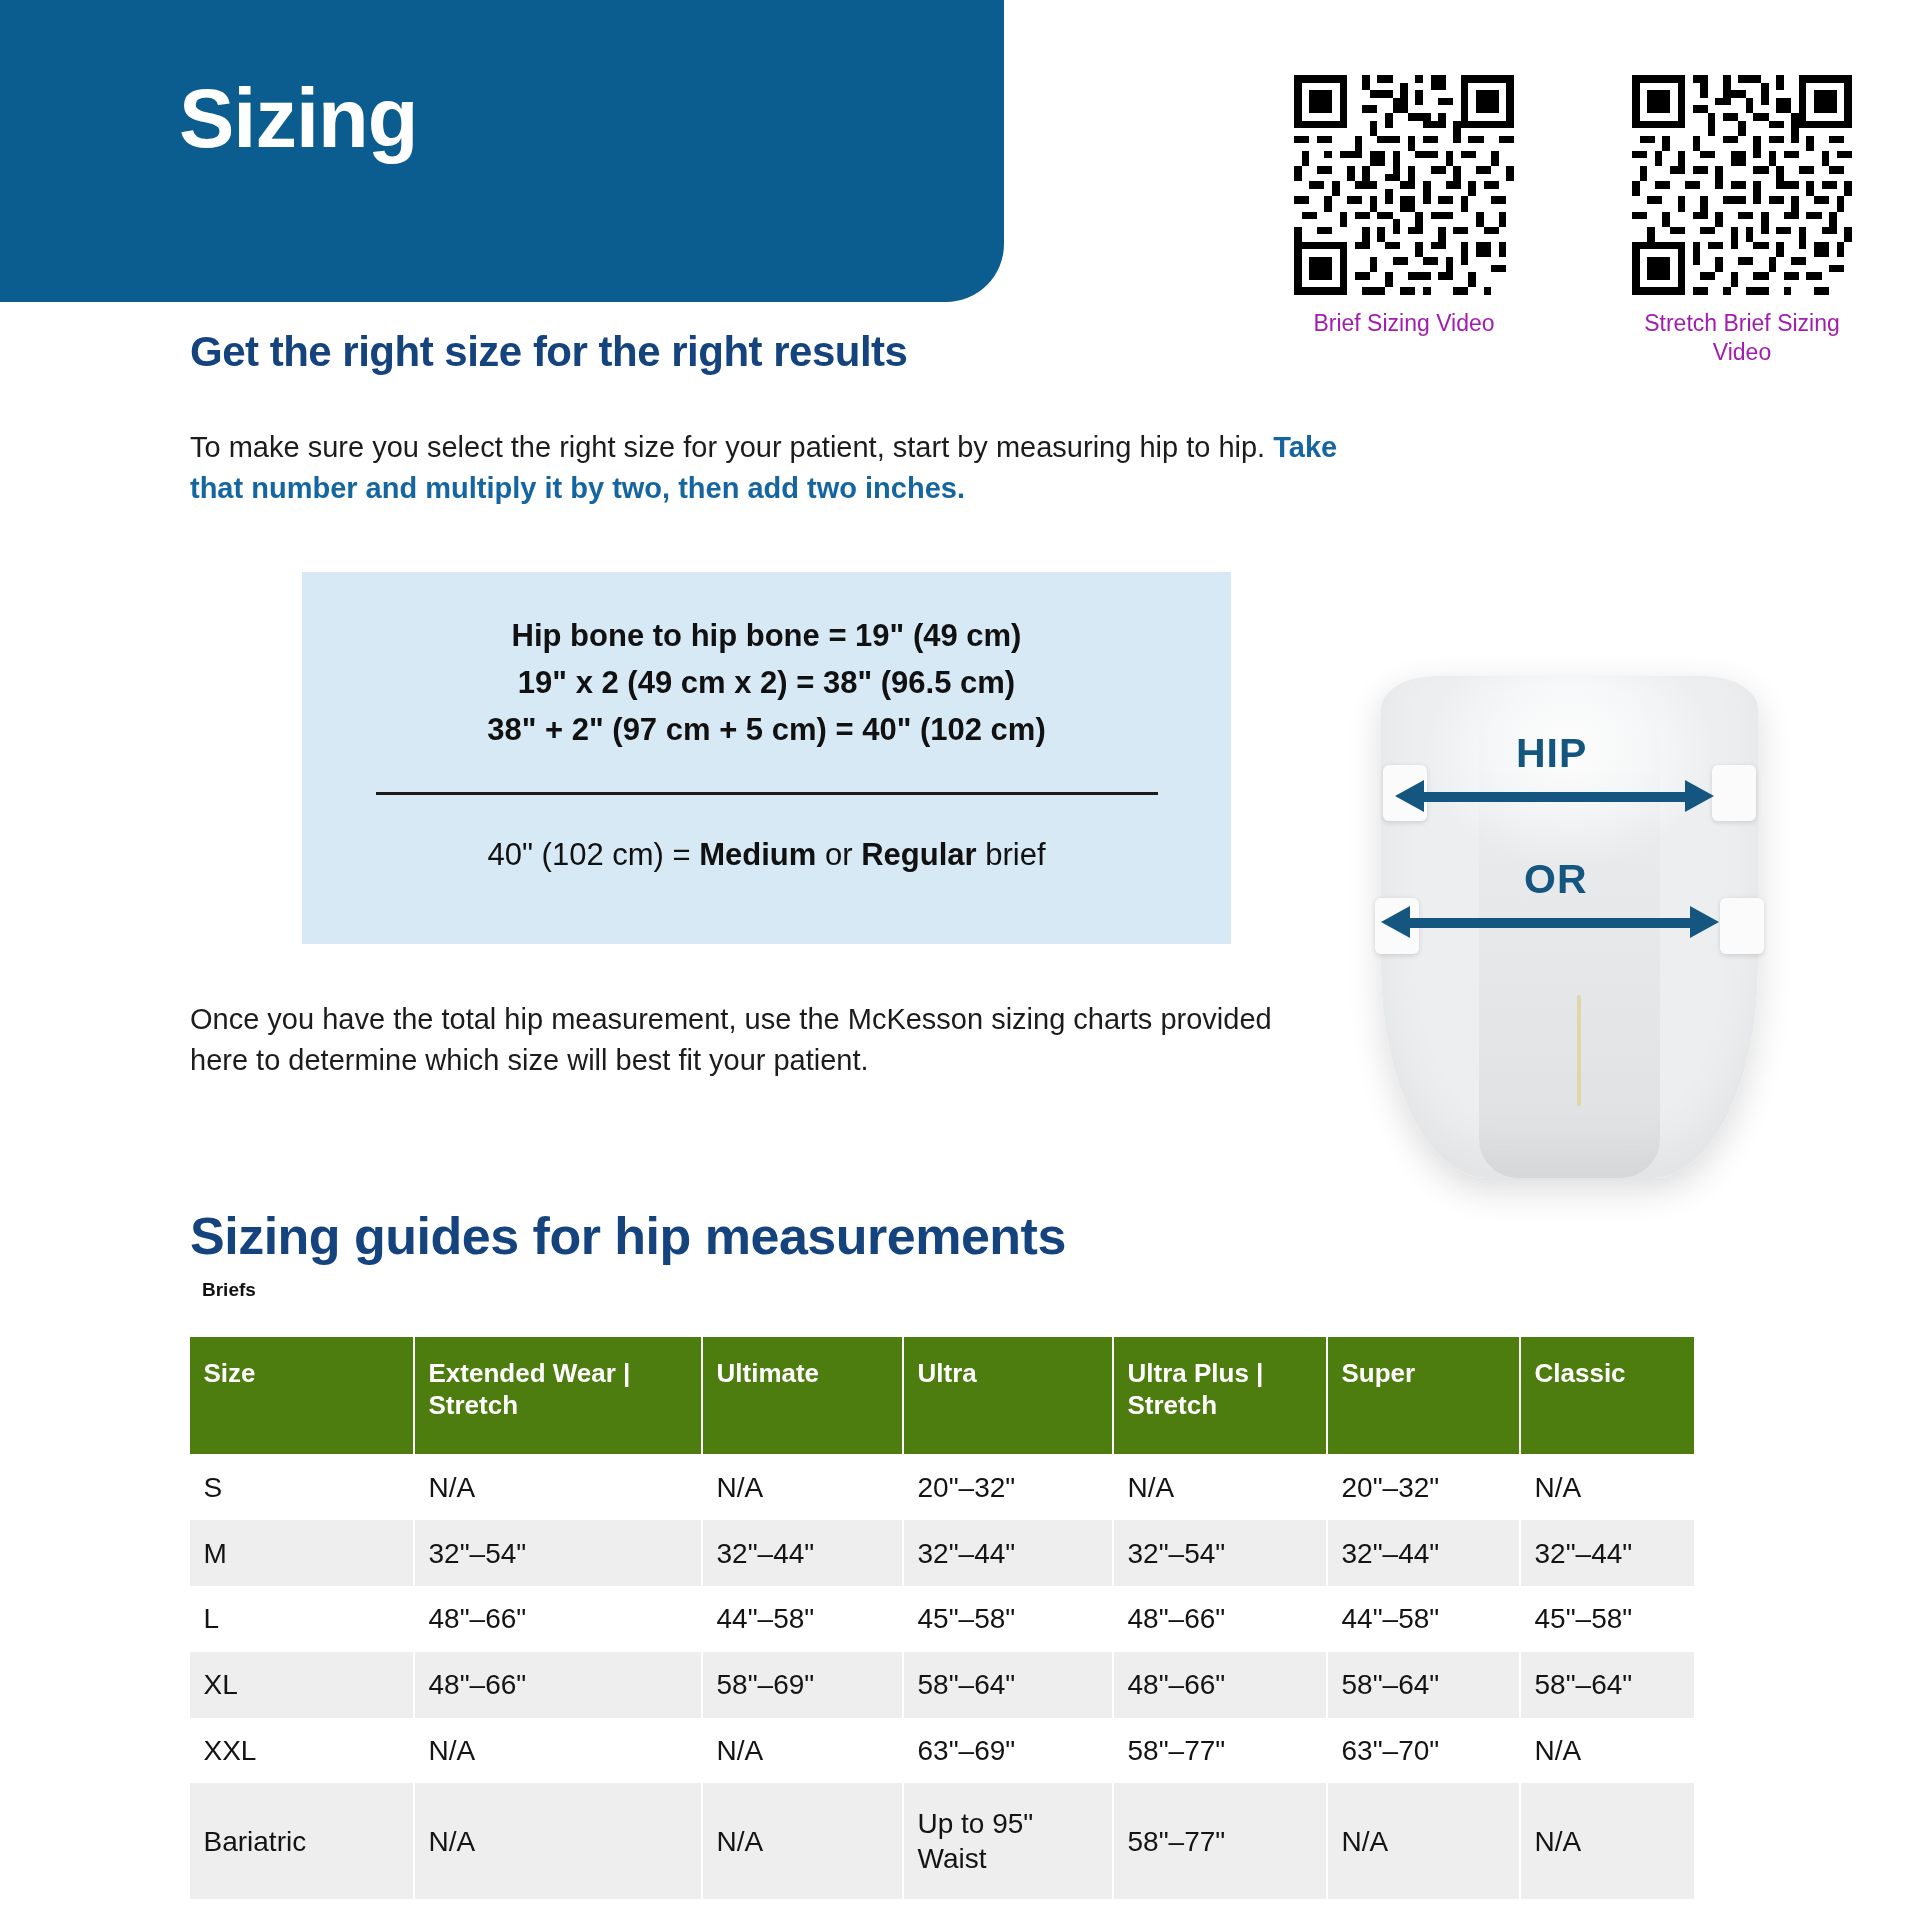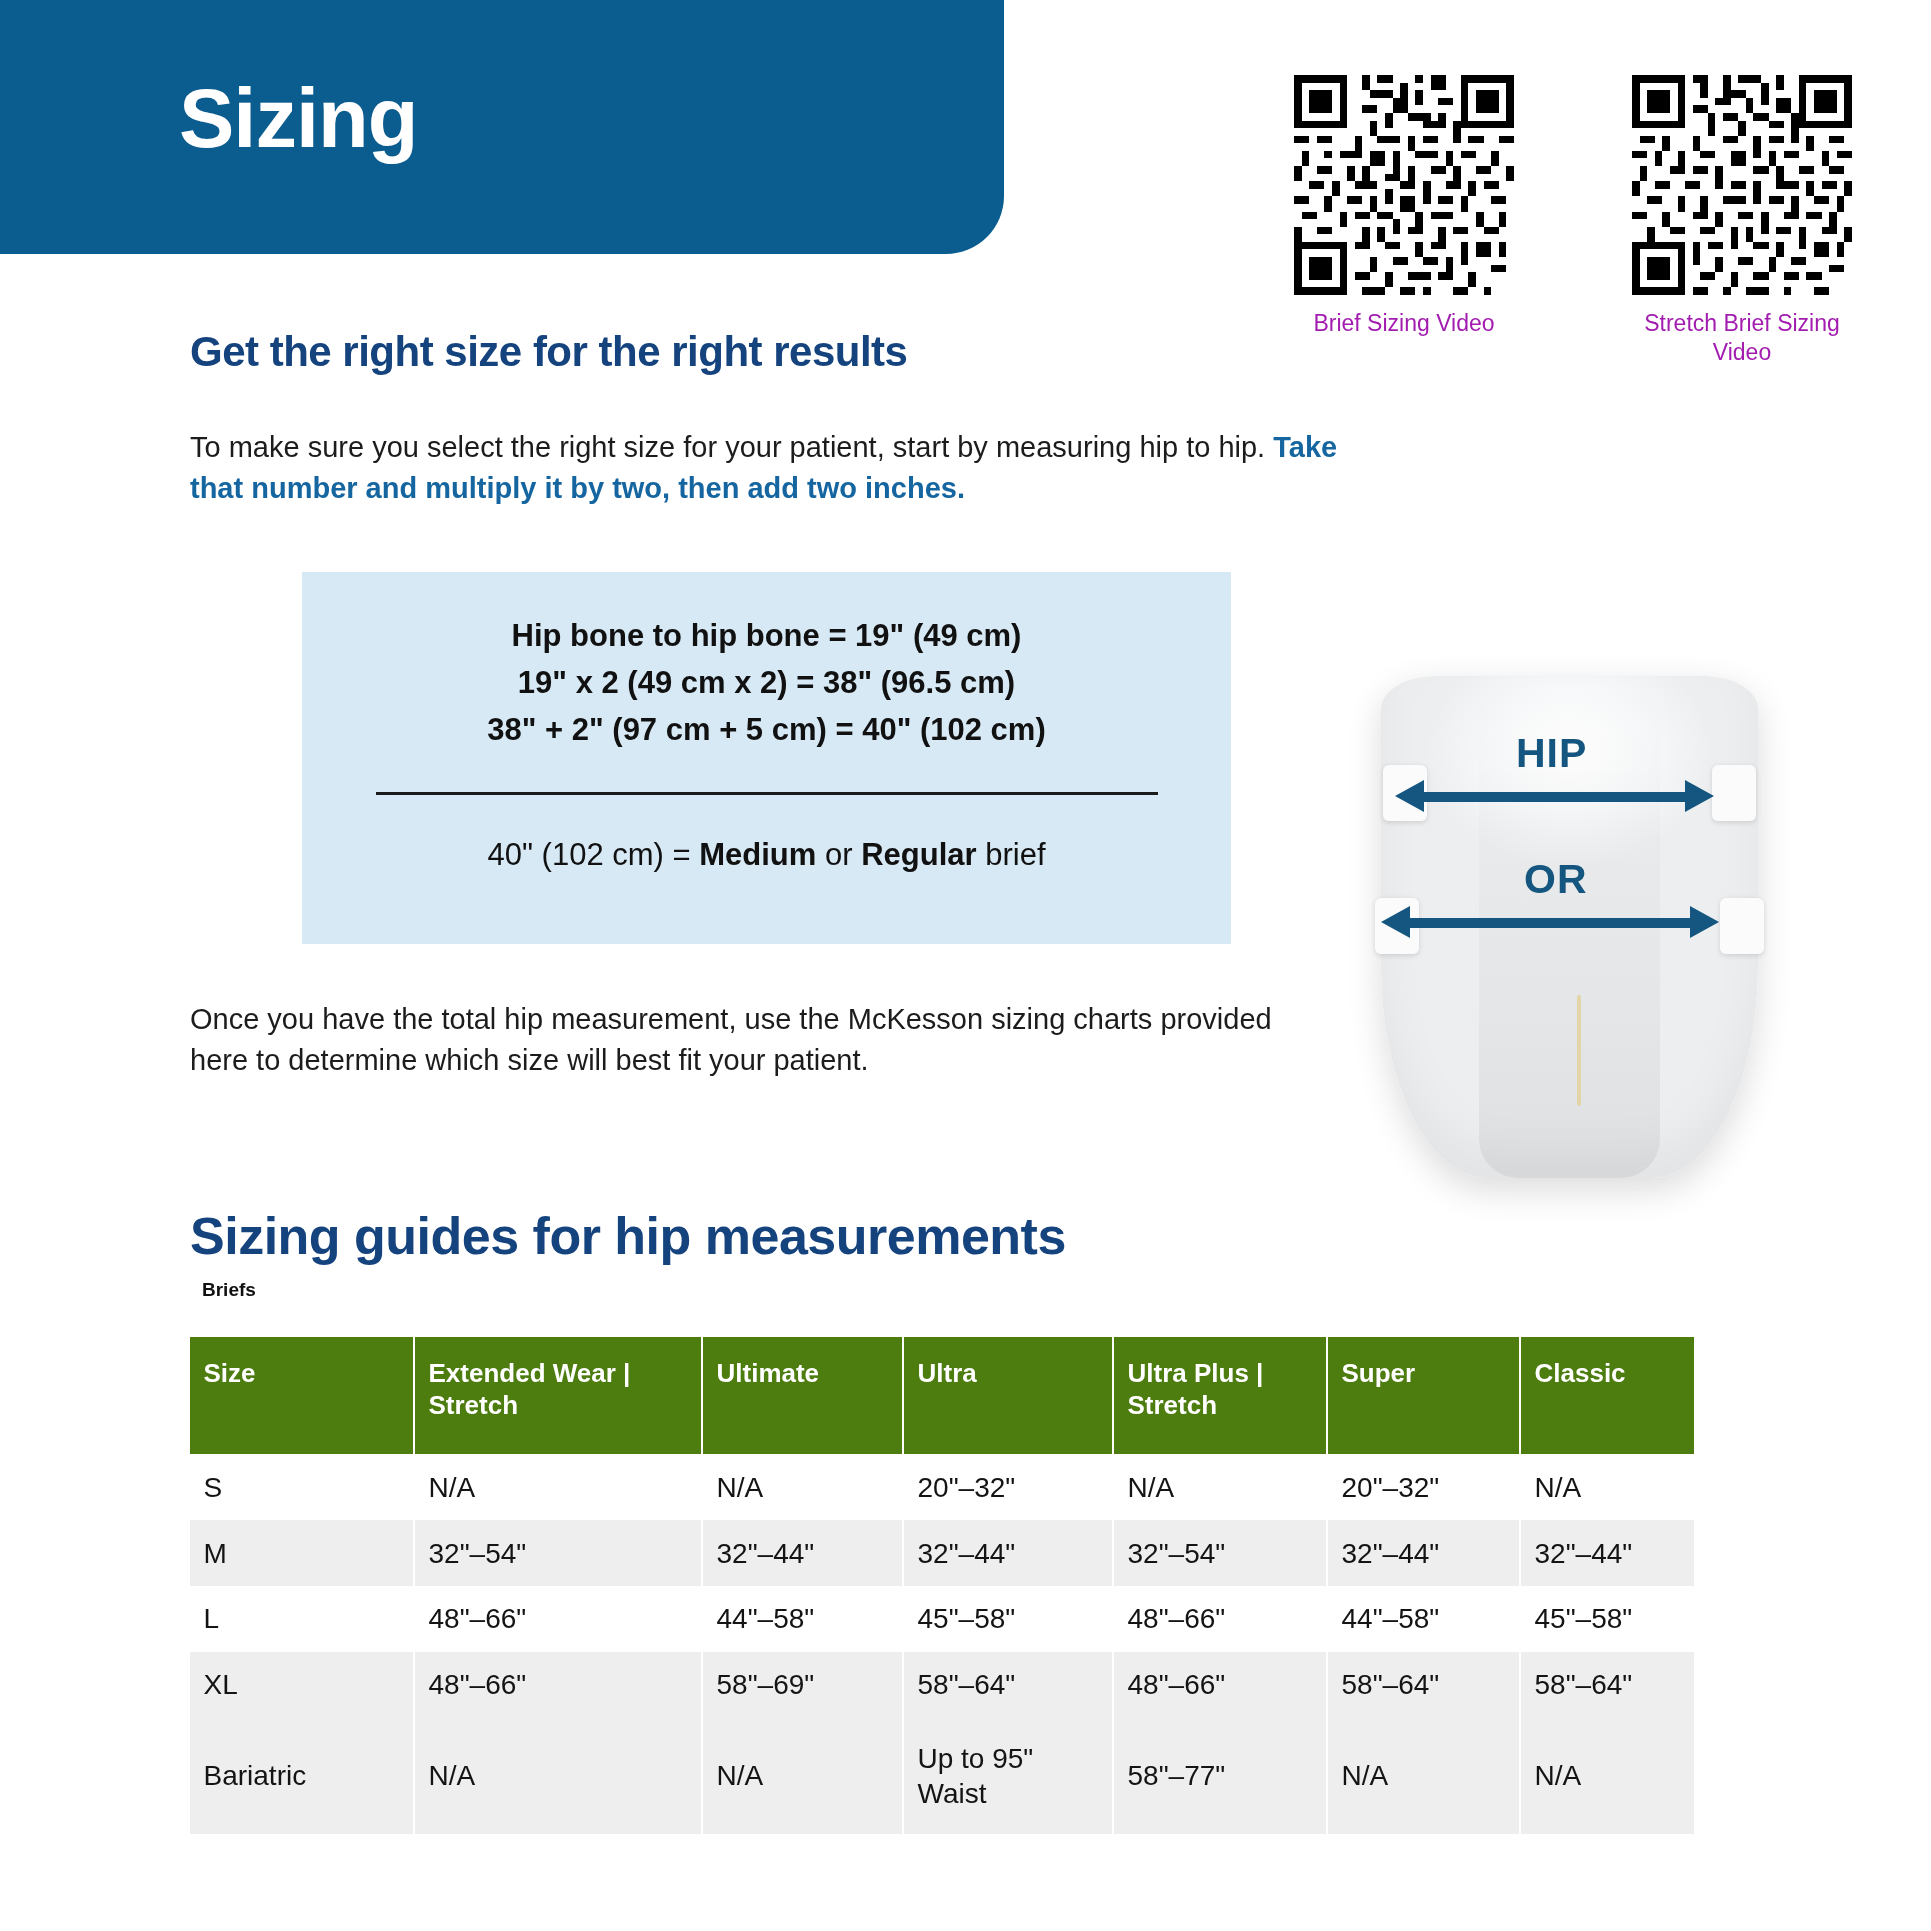--- a/index.html
+++ b/index.html
@@ -7,21 +7,21 @@
     width: 1931px; height: 1931px;
     background: #ffffff;
     font-family: "Liberation Sans", sans-serif;
     overflow: hidden;
   }
   .page { position: relative; width: 1931px; height: 1931px; }
 
   
   .hero {
     position: absolute; left: 0; top: 0;
-    width: 1004px; height: 254px;
+    width: 1004px; height: 302px;
     background: #0b5c8f;
     border-bottom-right-radius: 58px;
   }
   .hero-title {
     position: absolute; left: 179px; top: 77px;
     color: #ffffff;
     font-size: 83px;
     font-weight: 700;
     letter-spacing: -1px;
     line-height: 1;
@@ -558,20 +558,29 @@
       </tr>
       <tr class="shaded">
         <td>XL</td>
         <td>48"–66"</td>
         <td>58"–69"</td>
         <td>58"–64"</td>
         <td>48"–66"</td>
         <td>58"–64"</td>
         <td>58"–64"</td>
       </tr>
+      <tr>
+        <td>XXL</td>
+        <td>N/A</td>
+        <td>N/A</td>
+        <td>63"–69"</td>
+        <td>58"–77"</td>
+        <td>63"–70"</td>
+        <td>N/A</td>
+      </tr>
       <tr class="shaded tall">
         <td>Bariatric</td>
         <td>N/A</td>
         <td>N/A</td>
         <td>Up to 95" Waist</td>
         <td>58"–77"</td>
         <td>N/A</td>
         <td>N/A</td>
       </tr>
     </tbody>

